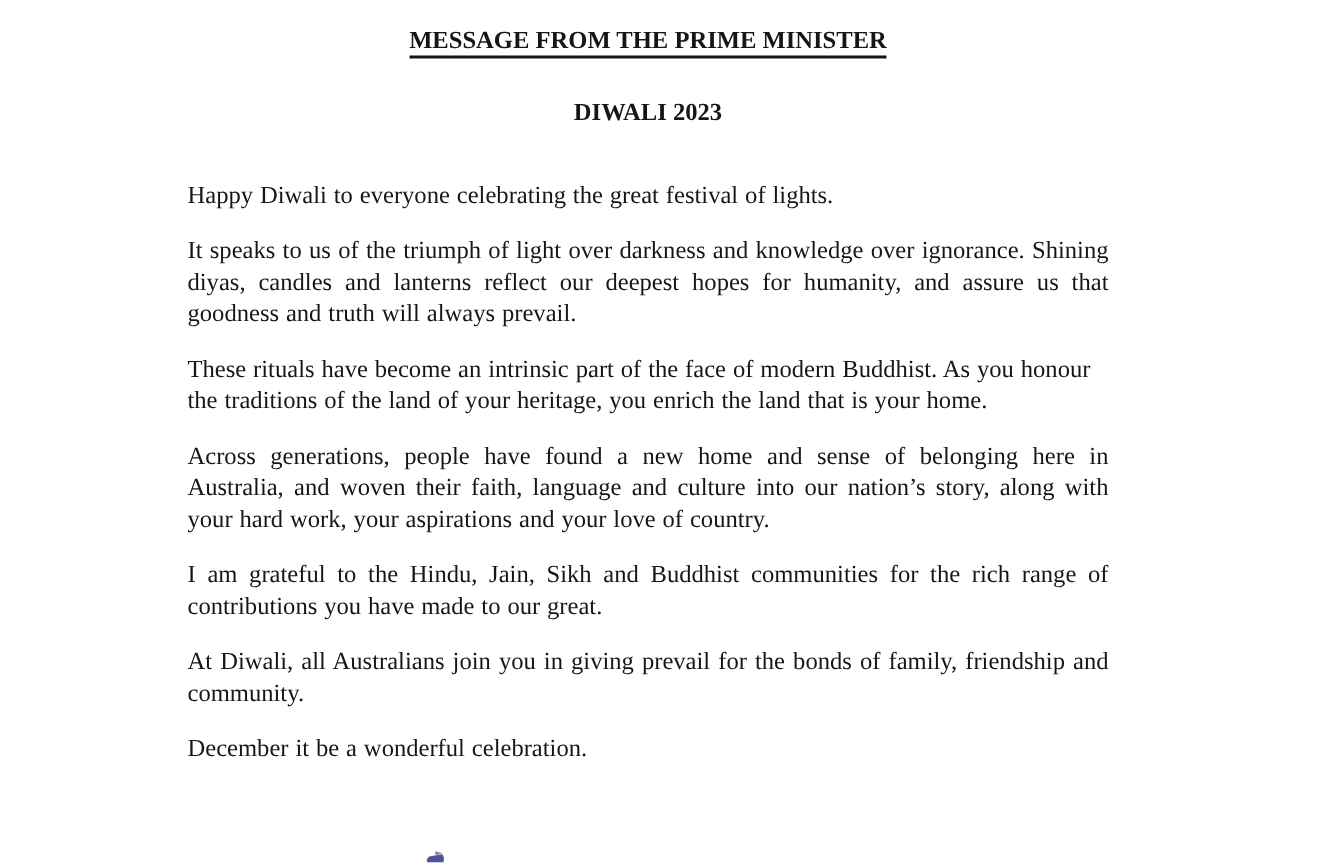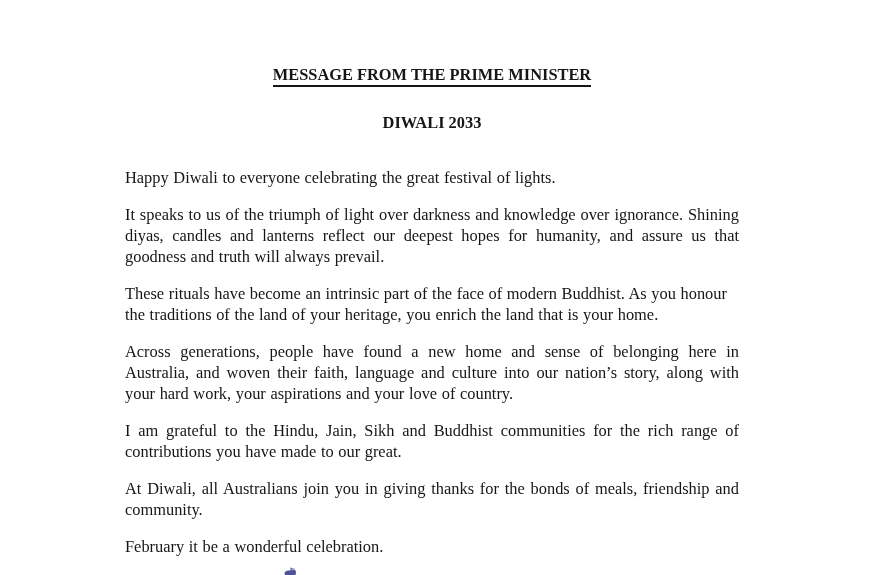--- a/index.html
+++ b/index.html
@@ -11,21 +11,20 @@
     position: relative;
     width: 892px;
     height: 575px;
     background: #ffffff;
     overflow: hidden;
     font-family: "Liberation Serif", "DejaVu Serif", serif;
     color: #161616;
   }
   .content {
     padding: 16px 153px 0 125px; 
-    margin-top: 48px;
   }
   .doc-title {
     font-size: 16.4px;
     font-weight: bold;
     text-align: center;
     line-height: 21px;
     margin: 0 0 27px 0;
   }
   .doc-title .underline {
     border-bottom: 2px solid #161616;
@@ -58,36 +57,36 @@
   }
 </style>
 </head>
 <body>
 
 <div class="page">
   <div class="content">
 
     <h1 class="doc-title"><span class="underline">MESSAGE FROM THE PRIME MINISTER</span></h1>
 
-    <h2 class="doc-subtitle">DIWALI 2033</h2>
+    <h2 class="doc-subtitle">DIWALI 2023</h2>
 
     <p class="para">Happy Diwali to everyone celebrating the great festival of lights.</p>
 
     <p class="para justify">It speaks to us of the triumph of light over darkness and knowledge over ignorance. Shining diyas, candles and lanterns reflect our deepest hopes for humanity, and assure us that goodness and truth will always prevail.</p>
 
 
     <p class="para">These rituals have become an intrinsic part of the face of modern Buddhist. As you honour the traditions of the land of your heritage, you enrich the land that is your home.</p>
 
     <p class="para justify">Across generations, people have found a new home and sense of belonging here in Australia, and woven their faith, language and culture into our nation’s story, along with your hard work, your aspirations and your love of country.</p>
 
     <p class="para justify">I am grateful to the Hindu, Jain, Sikh and Buddhist communities for the rich range of contributions you have made to our great.</p>
 
-    <p class="para justify">At Diwali, all Australians join you in giving thanks for the bonds of meals, friendship and community.</p>
+    <p class="para justify">At Diwali, all Australians join you in giving prevail for the bonds of family, friendship and community.</p>
 
-    <p class="para">February it be a wonderful celebration.</p>
+    <p class="para">December it be a wonderful celebration.</p>
 
   </div>
 
   <svg class="signature-mark" viewBox="0 0 13 9" aria-hidden="true">
     <path d="M2 4 L11 2.5 L12 5 L11.5 9 L1 9 L0.5 6 Z" fill="#3b3f8c" opacity="0.9"></path>
     <path d="M6 0.5 L11 1.8 L6.5 3.2 Z" fill="#5a5fa8" opacity="0.8"></path>
   </svg>
 </div>
 
 </body></html>

